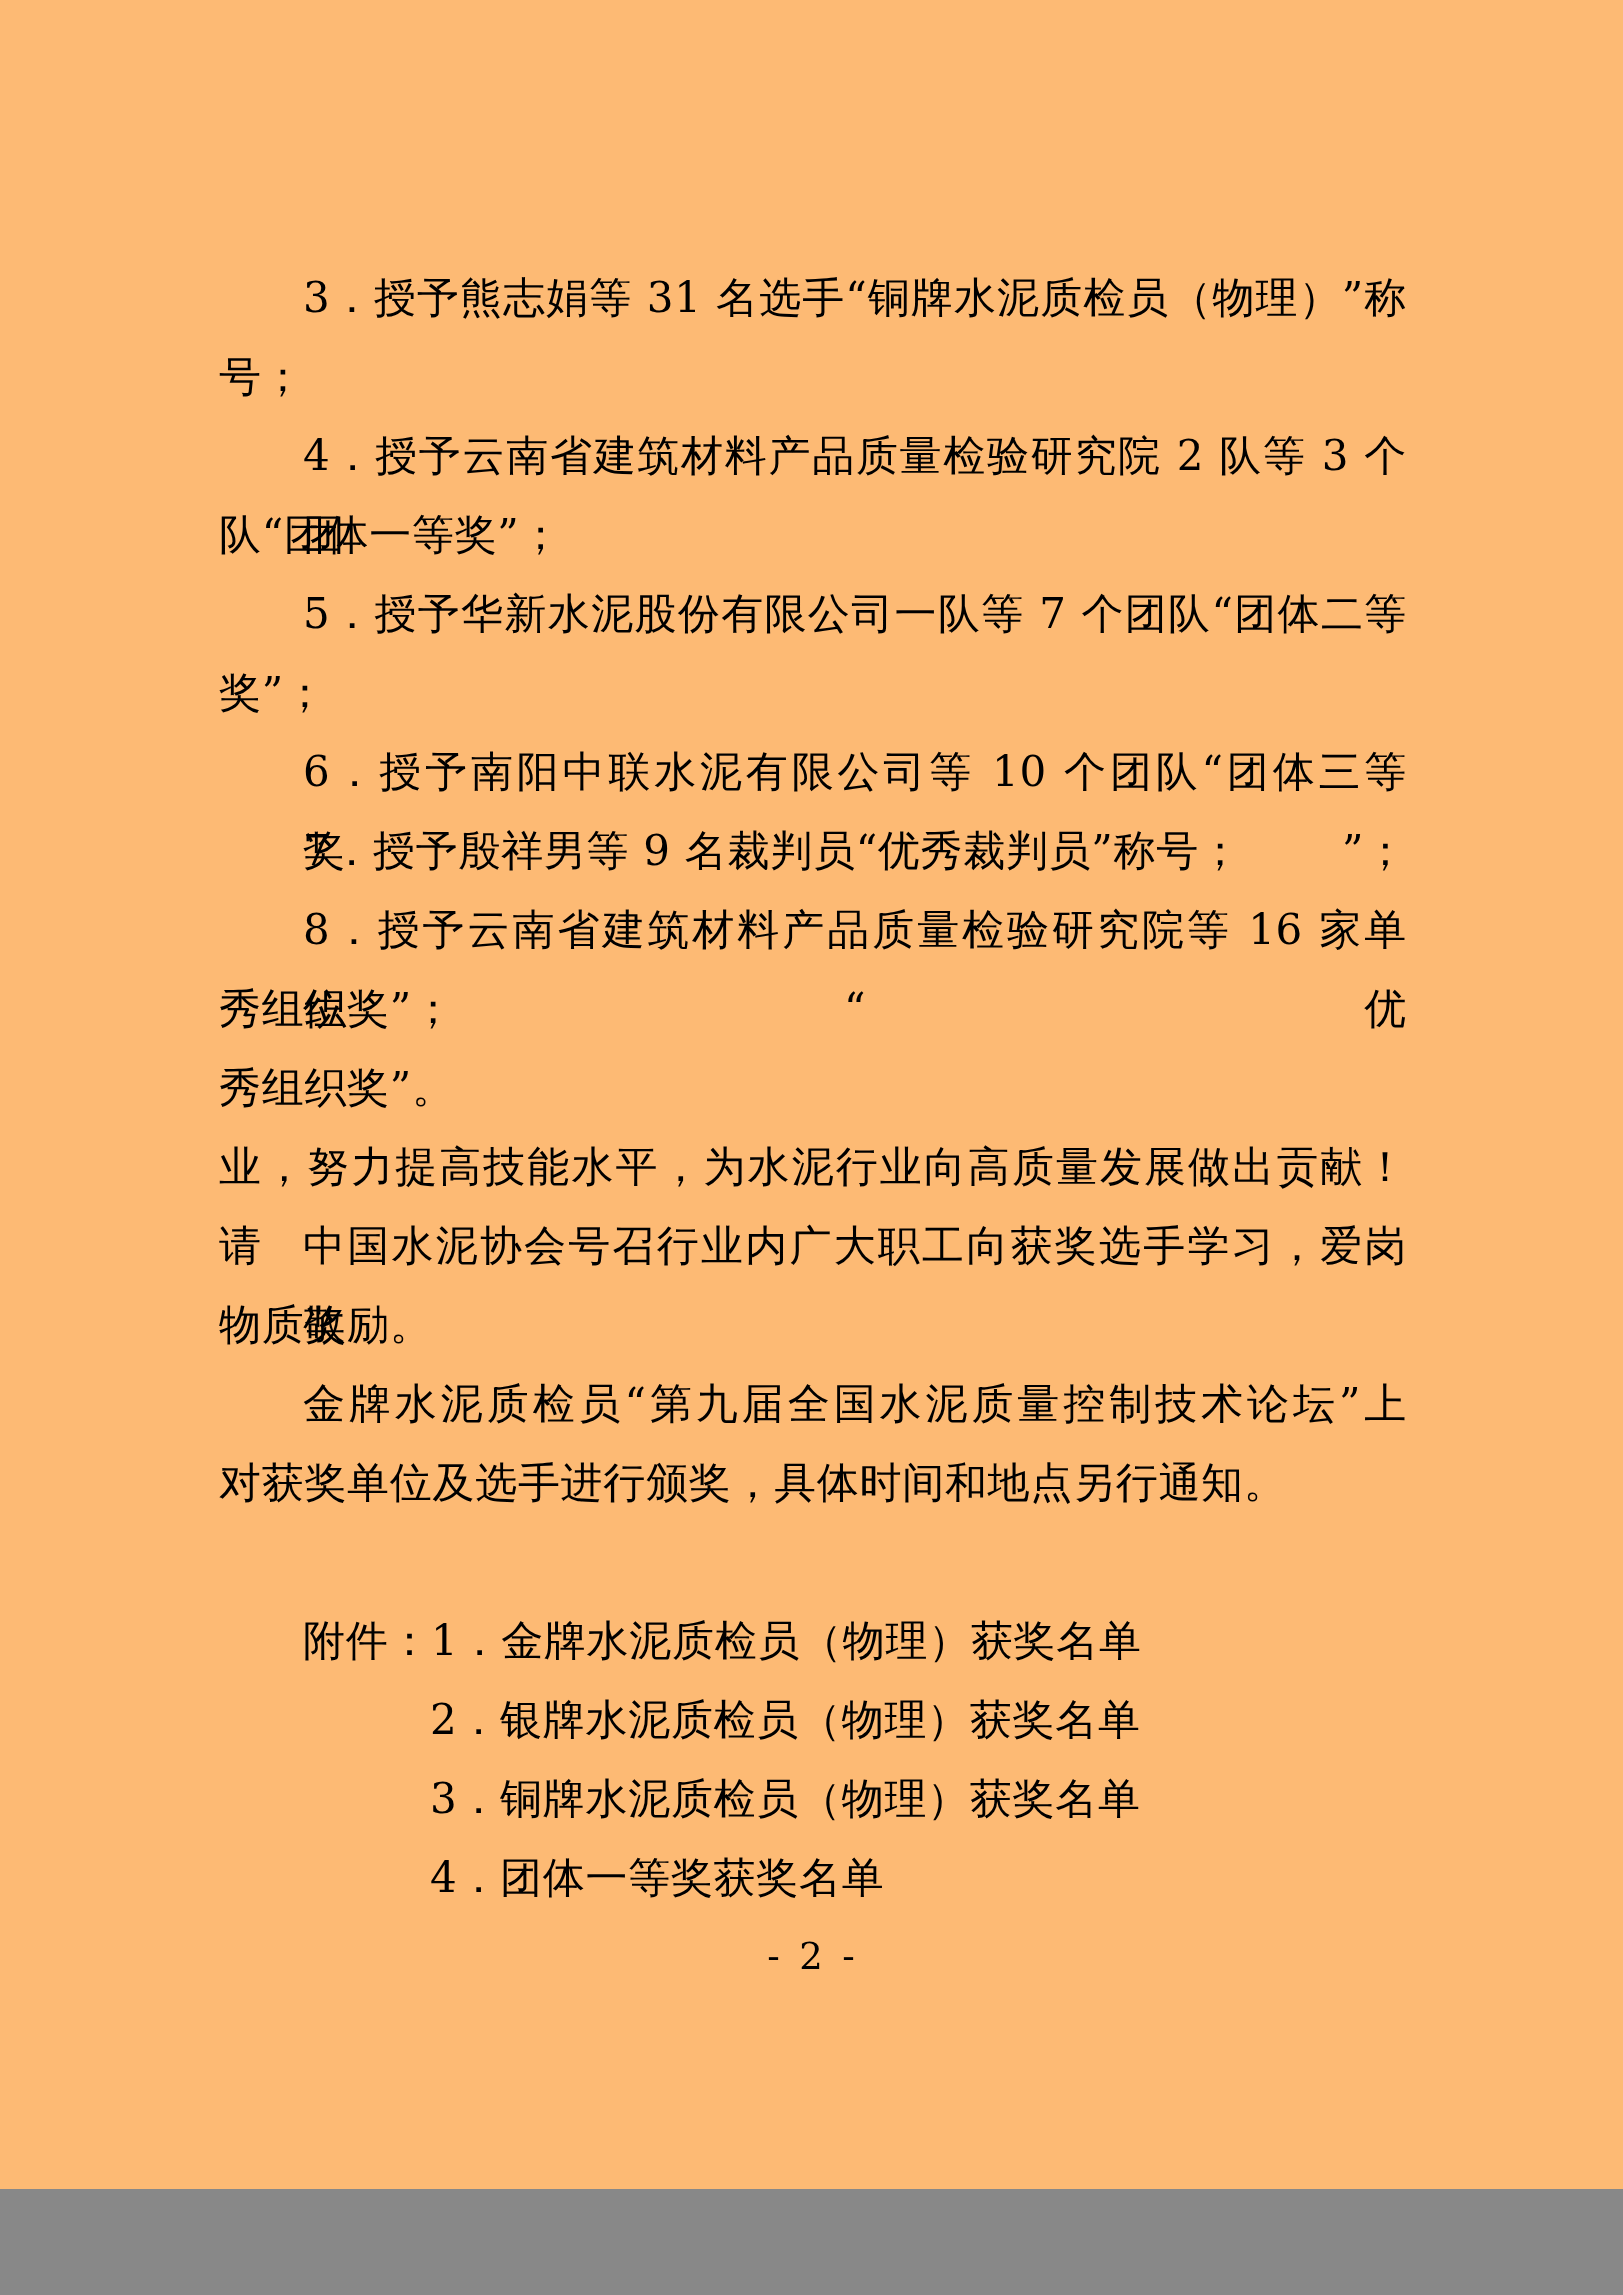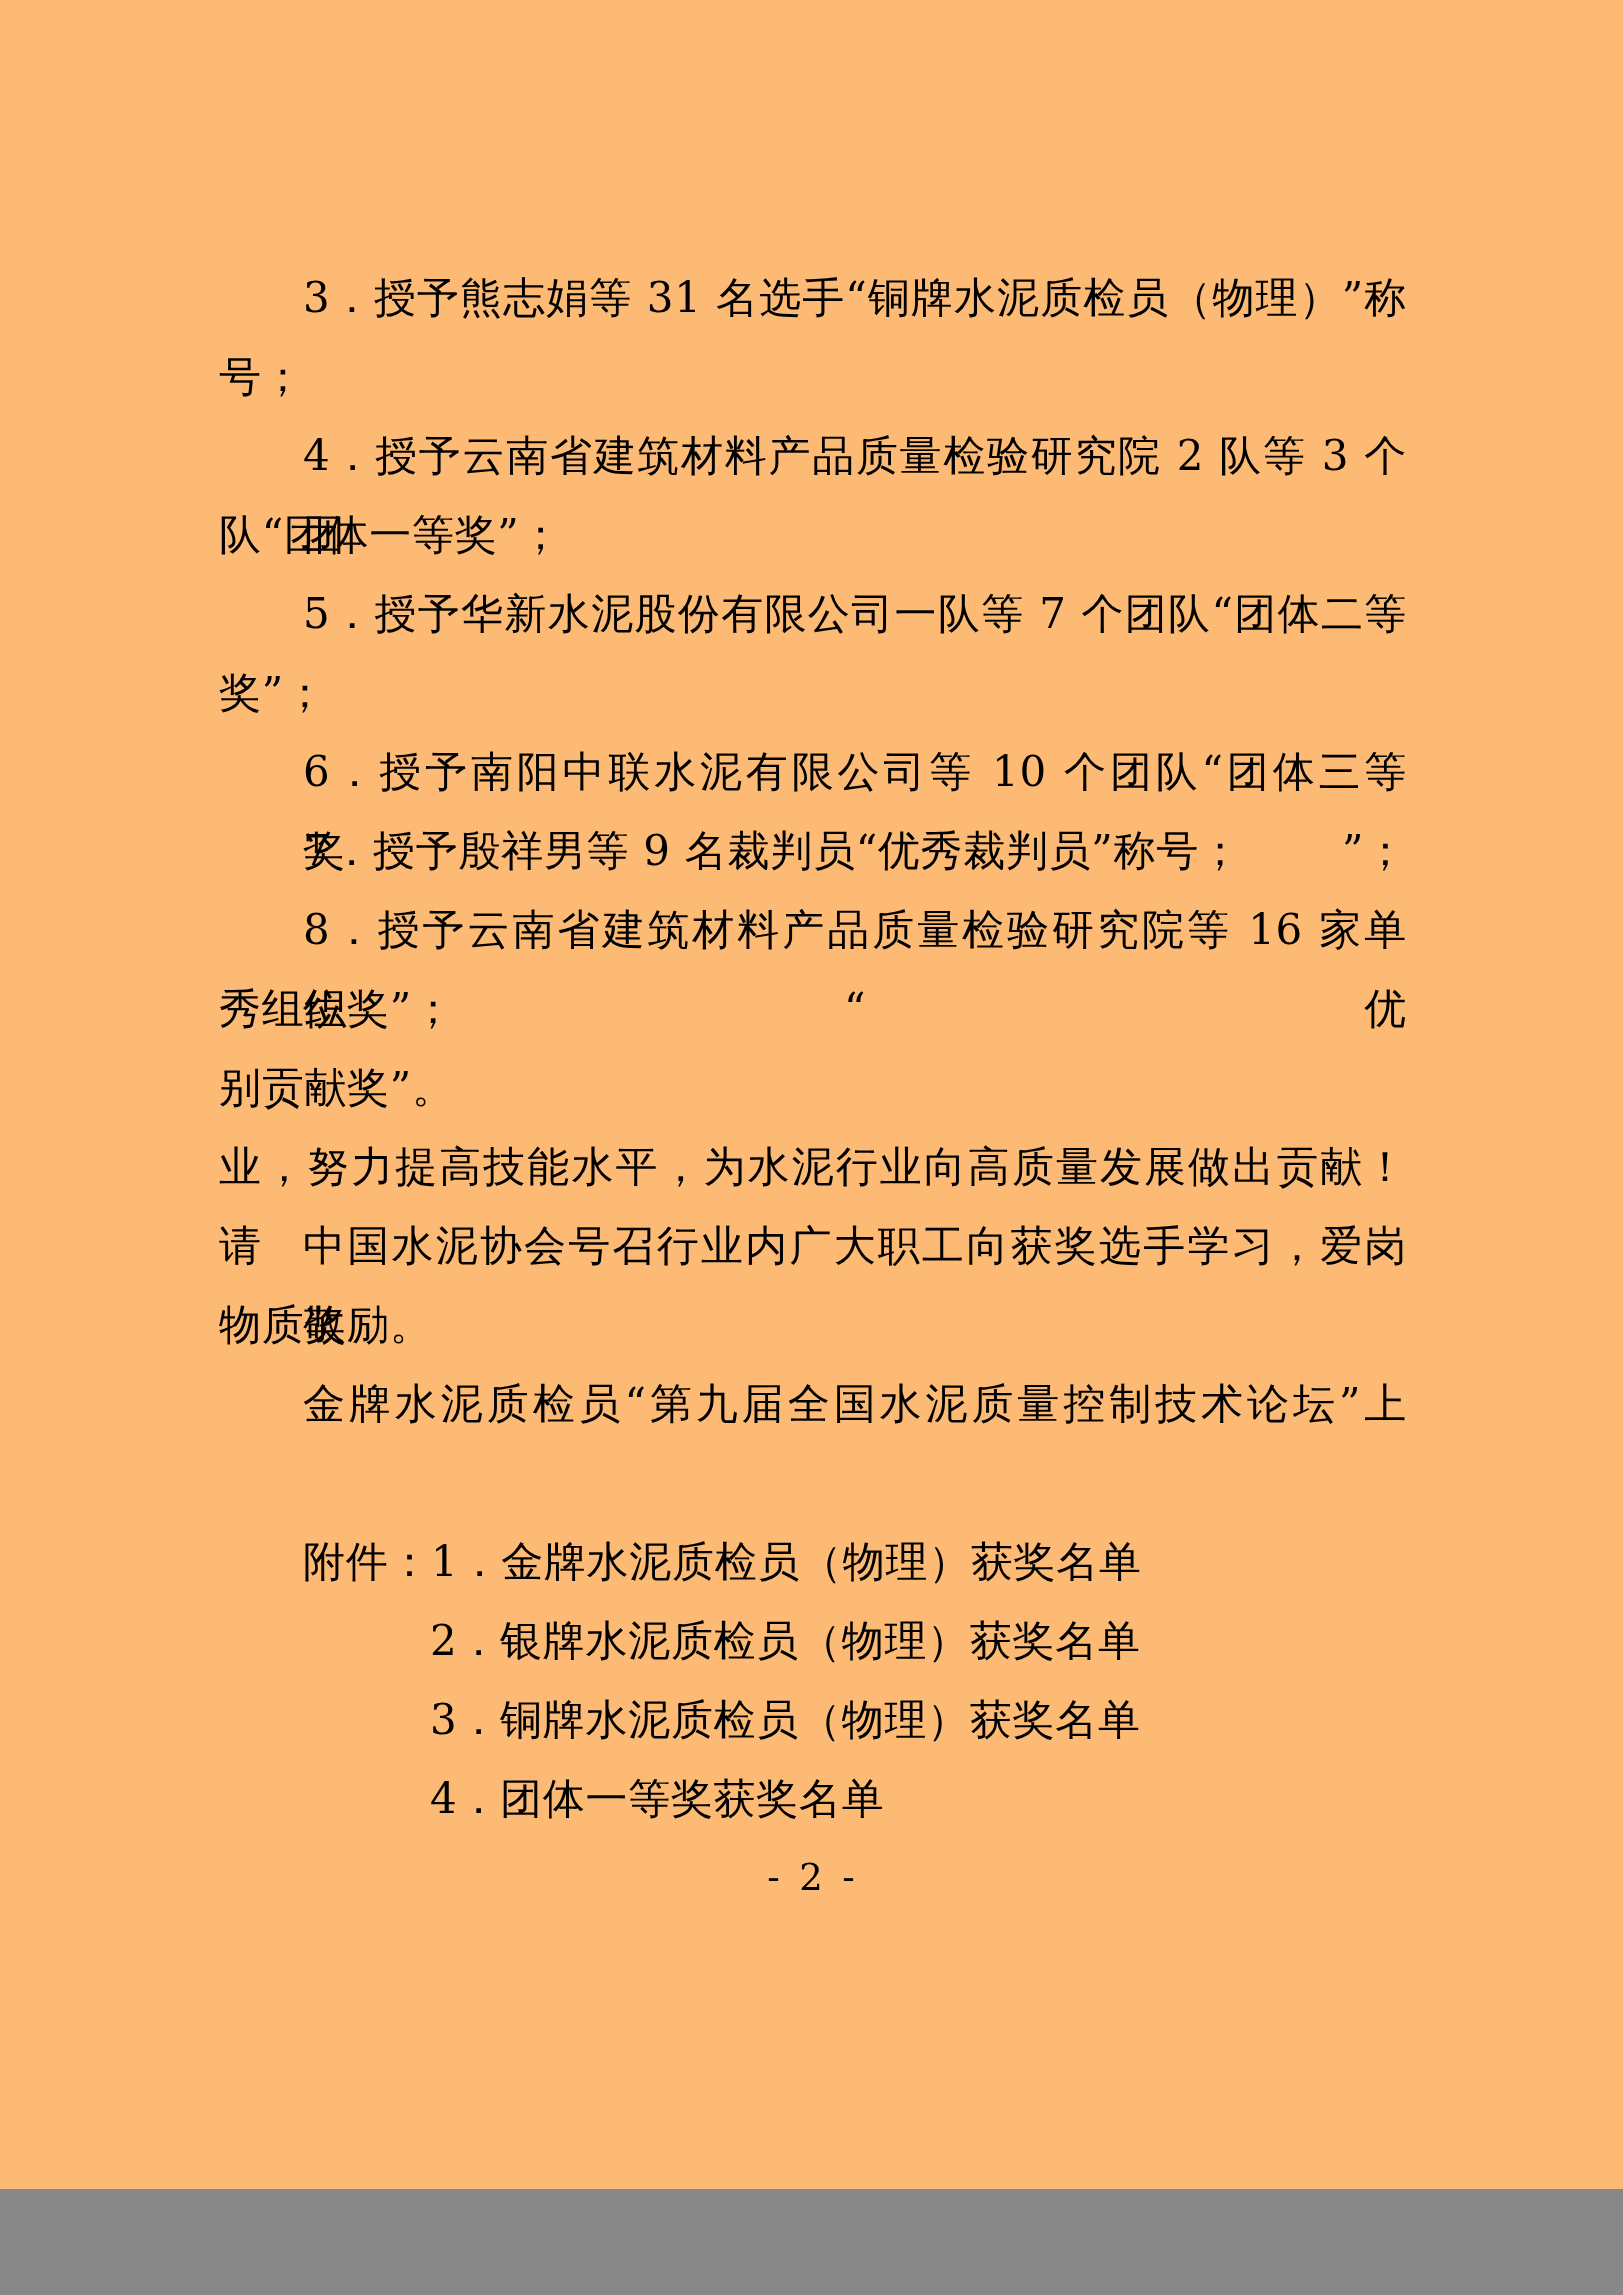--- a/index.html
+++ b/index.html
@@ -61,25 +61,26 @@
     <div class="line justify indent">3．授予熊志娟等 31 名选手“铜牌水泥质检员（物理）”称</div>
     <div class="line">号；</div>
     <div class="line justify indent">4．授予云南省建筑材料产品质量检验研究院 2 队等 3 个团</div>
     <div class="line">队“团体一等奖”；</div>
     <div class="line justify indent">5．授予华新水泥股份有限公司一队等 7 个团队“团体二等</div>
     <div class="line">奖”；</div>
     <div class="line justify indent">6．授予南阳中联水泥有限公司等 10 个团队“团体三等奖”；</div>
     <div class="line indent">7．授予殷祥男等 9 名裁判员“优秀裁判员”称号；</div>
     <div class="line justify indent">8．授予云南省建筑材料产品质量检验研究院等 16 家单位“优</div>
     <div class="line">秀组织奖”；</div>
-    <div class="line">别贡献奖”。</div>
+    <div class="line">秀组织奖”。</div>
     <div class="line justify">业，努力提高技能水平，为水泥行业向高质量发展做出贡献！请</div>
     <div class="line justify indent">中国水泥协会号召行业内广大职工向获奖选手学习，爱岗敬</div>
     <div class="line">物质奖励。</div>
     <div class="line justify indent">金牌水泥质检员“第九届全国水泥质量控制技术论坛”上</div>
+    <div class="line">对获奖单位及选手进行颁奖，具体时间和地点另行通知。</div>
     <div class="line spacer"></div>
     <div class="line indent">附件：1．金牌水泥质检员（物理）获奖名单</div>
     <div class="line hang">2．银牌水泥质检员（物理）获奖名单</div>
     <div class="line hang">3．铜牌水泥质检员（物理）获奖名单</div>
     <div class="line hang">4．团体一等奖获奖名单</div>
     <div class="page-number">- 2 -</div>
   </div>
 </div>
 
 

